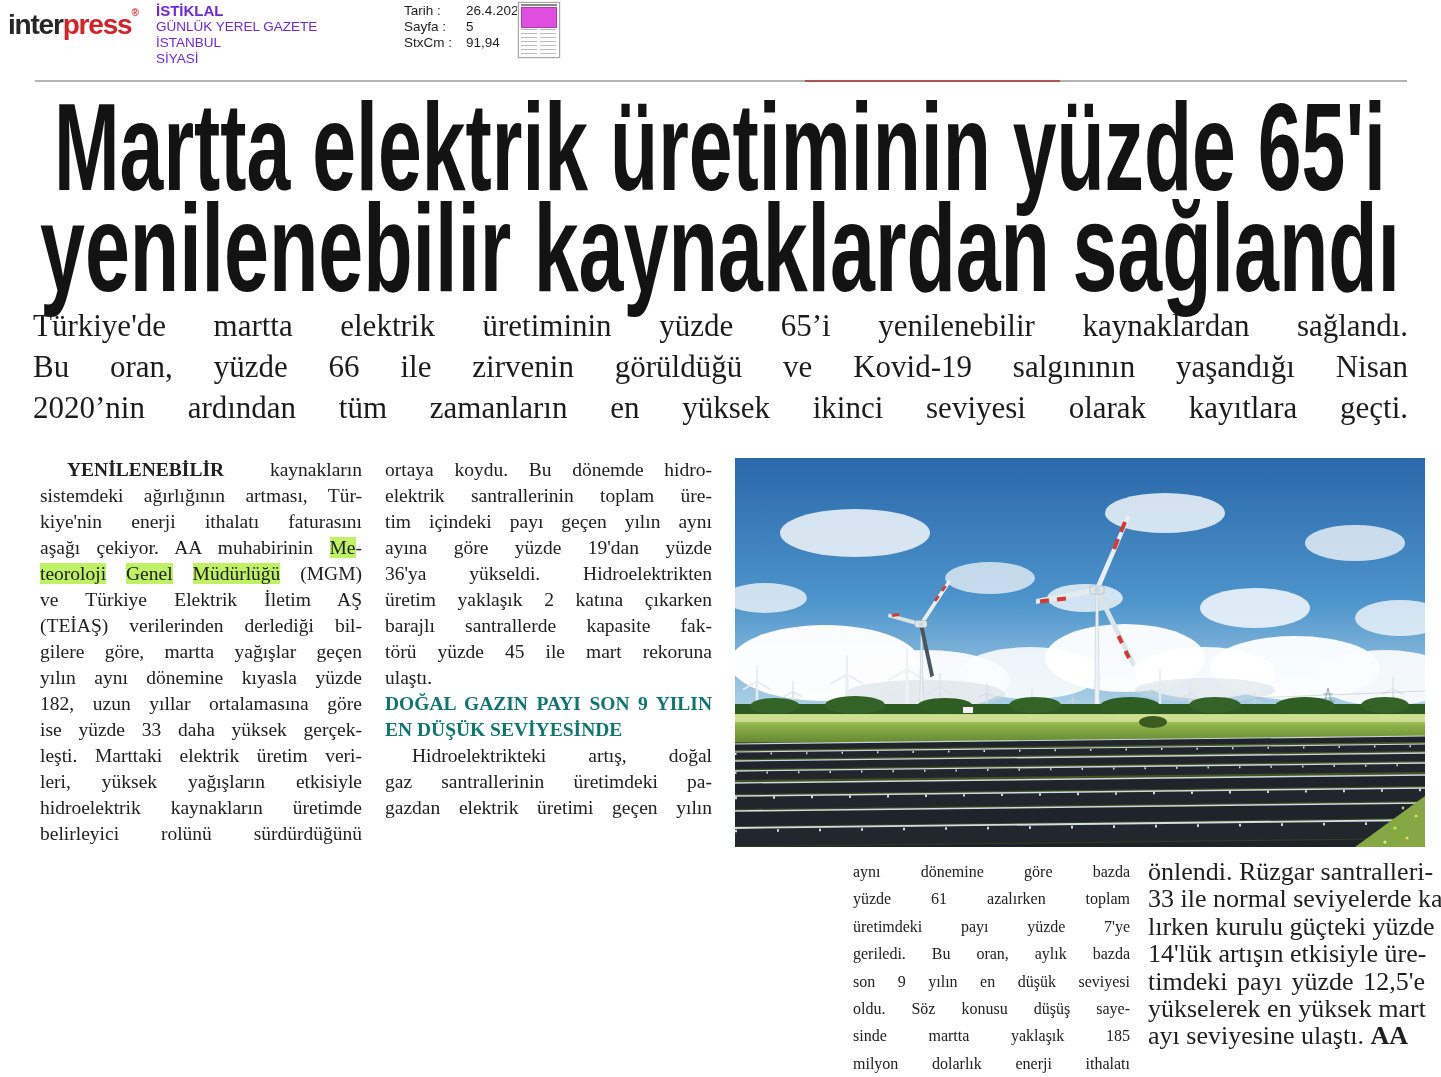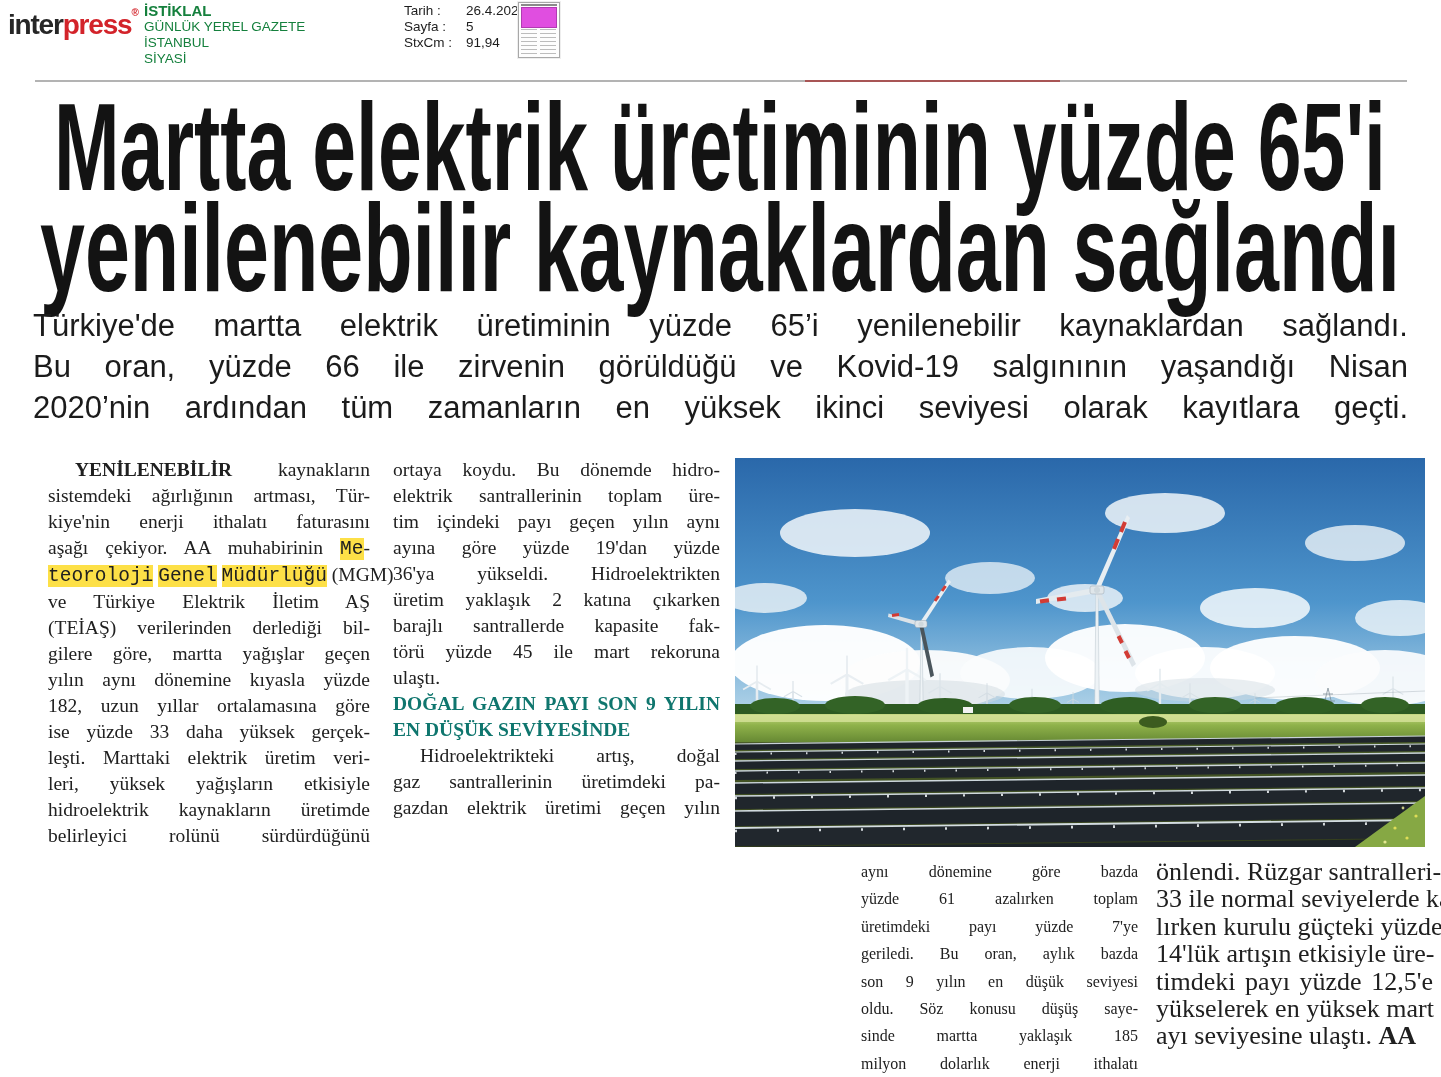--- a/index.html
+++ b/index.html
@@ -4,21 +4,21 @@
 <style>
   html,body{margin:0;padding:0;background:#ffffff;}
   body{width:1441px;height:1077px;position:relative;overflow:hidden;
        font-family:"Liberation Sans",sans-serif;color:#1c1c1c;}
 
   
   .logo{position:absolute;left:8px;top:7px;font-size:28px;font-weight:bold;letter-spacing:-1.2px;}
   .logo .p1{color:#262626;}
   .logo .p2{color:#d3232a;text-align:right;}
   .logo .reg{color:#d3232a;font-size:10px;vertical-align:18px;letter-spacing:0;}
-  .pub{position:absolute;left:144px;top:3px;font-size:13.5px;line-height:16px;color:#15803d;}
+  .pub{position:absolute;left:156px;top:3px;font-size:13.5px;line-height:16px;color:#6d28d9;}
   .pub .name{font-weight:bold;font-size:15px;}
   .meta{position:absolute;left:380px;top:3px;font-size:13.5px;line-height:16px;color:#1d1d1d;margin-left:24px;}
   .meta .row{display:flex;}
   .meta .lab{width:62px;}
   .thumb{position:absolute;left:518px;top:2px;width:40px;height:54px;background:#fdfdfd;
          border:1px solid #a8a8a8;box-shadow:0 0 0 1px #eee;}
   .thumb .tmast{position:absolute;left:2px;right:2px;top:1px;height:2px;background:#8a8a8a;}
   .thumb .hlblock{position:absolute;left:2px;right:2px;top:4px;height:19px;background:#e04ee0;border:0.5px solid #b23ab2;}
   .thumb .tcol{position:absolute;top:26px;bottom:2px;width:16px;
          background:repeating-linear-gradient(to bottom,#bcbcbc 0 1px,transparent 1px 4px);}
@@ -27,35 +27,35 @@
   .rule{position:absolute;left:35px;width:1372px;top:80px;height:2px;background:#b3b3b3;}
   .rule .red{position:absolute;left:770px;width:255px;top:0;height:2px;background:#a85555;}
 
   
   .hsvg{position:absolute;left:30px;width:1381px;height:135px;overflow:visible;}
   .h1{top:85px;} .h2{top:188px;}
   .hsvg text{fill:#131313;font-family:"Liberation Sans","DejaVu Sans",sans-serif;font-weight:bold;}
 
   
   #lede{position:absolute;left:33px;top:305px;width:1375px;
-        font-family:Liberation Sans, sans-serif;font-size:31px;line-height:41px;color:#1b1b1b;}
+        font-family:Liberation Serif, serif;font-size:31px;line-height:41px;color:#1b1b1b;}
   #lede .tline{white-space:nowrap;text-align:justify;text-align-last:justify;}
 
   
-  .col{position:absolute;font-family:"Liberation Serif",serif;color:#202020;margin-left:8px;}
+  .col{position:absolute;font-family:"Liberation Serif",serif;color:#202020;}
   #col1{left:40px;top:457px;width:322px;font-size:19.5px;line-height:26px;}
   #col2{left:385px;top:457px;width:327px;font-size:19.5px;line-height:26px;}
   #col3{left:853px;top:858px;width:277px;font-size:16px;line-height:27.4px;}
   #col4{left:1148px;top:858px;width:277px;font-size:26px;line-height:27.4px;}
   .tline{white-space:nowrap;text-align:justify;text-align-last:justify;}
   .tline.nj{text-align-last:left;}
   .tline.ind{text-indent:27px;}
   .tline.sh{font-weight:bold;color:#0f766e;}
   .b{font-weight:bold;}
-  .hl{background:#fde047;font-family:Liberation Mono, monospace;}
+  .hl{background:#bef264;}
 
   
   .photo{position:absolute;left:735px;top:458px;width:690px;height:389px;overflow:hidden;}
   .photo svg{display:block;}
 </style>
 </head>
 <body>
 
 <div class="logo">
   <span class="p1">inter</span><span class="p2">press</span><span class="reg">®</span>

